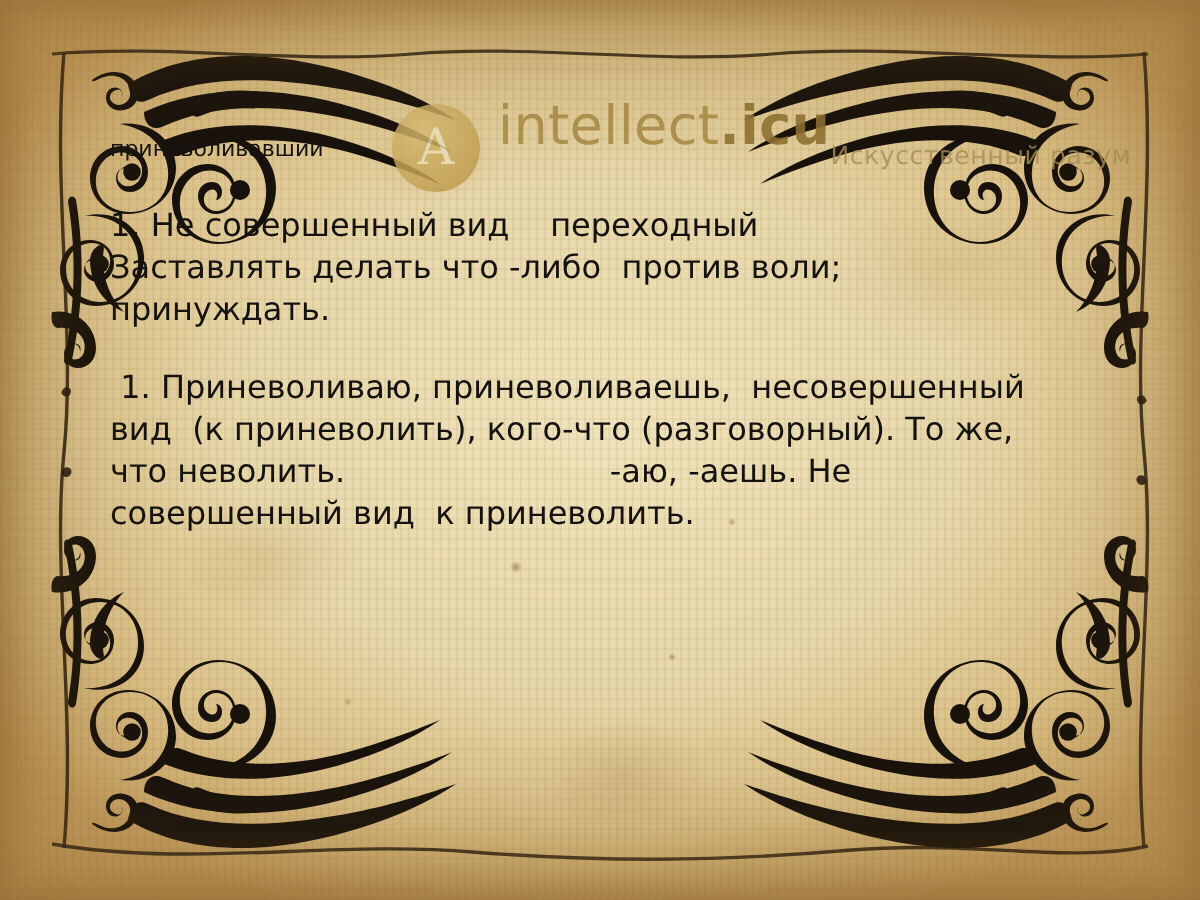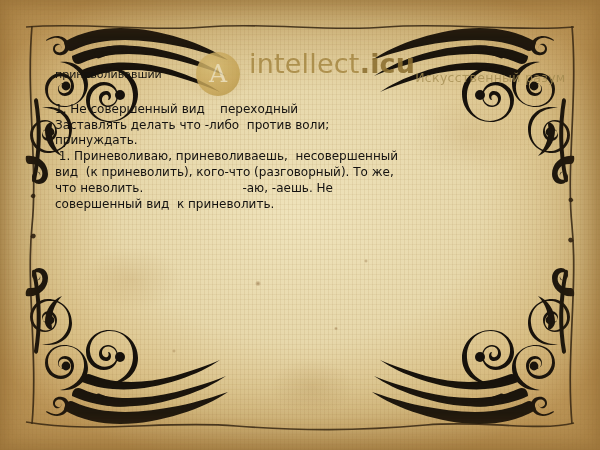--- a/index.html
+++ b/index.html
@@ -85,23 +85,23 @@
     margin-top:22px;letter-spacing:.3px;
   }
 
   
   #content{
     position:absolute;left:55px;top:68px;width:505px;
     font-family:"DejaVu Sans", sans-serif;
     color:#141210;
   }
   #headword{font-size:11px;line-height:1.25;white-space:pre;}
-  .para{font-size:12px;line-height:1.32;white-space:pre-wrap;}
+  .para{font-size:16px;line-height:1.32;white-space:pre-wrap;}
   #para-1{margin-top:20px;}
-  #para-2{}
+  #para-2{margin-top:18px;}
 </style>
 </head>
 <body>
 
 <div id="card">
 
   <svg class="rule" id="rule-top" width="548" height="10" viewBox="0 0 548 10">
     <path d="M0,5 C 60,0 120,10 180,5 C 240,0 300,10 360,5 C 420,0 490,10 548,5" fill="none" stroke="#241a0e" stroke-width="1.6" opacity=".85"></path>
   </svg>
   <svg class="rule" id="rule-bottom" width="548" height="14" viewBox="0 0 548 14">

